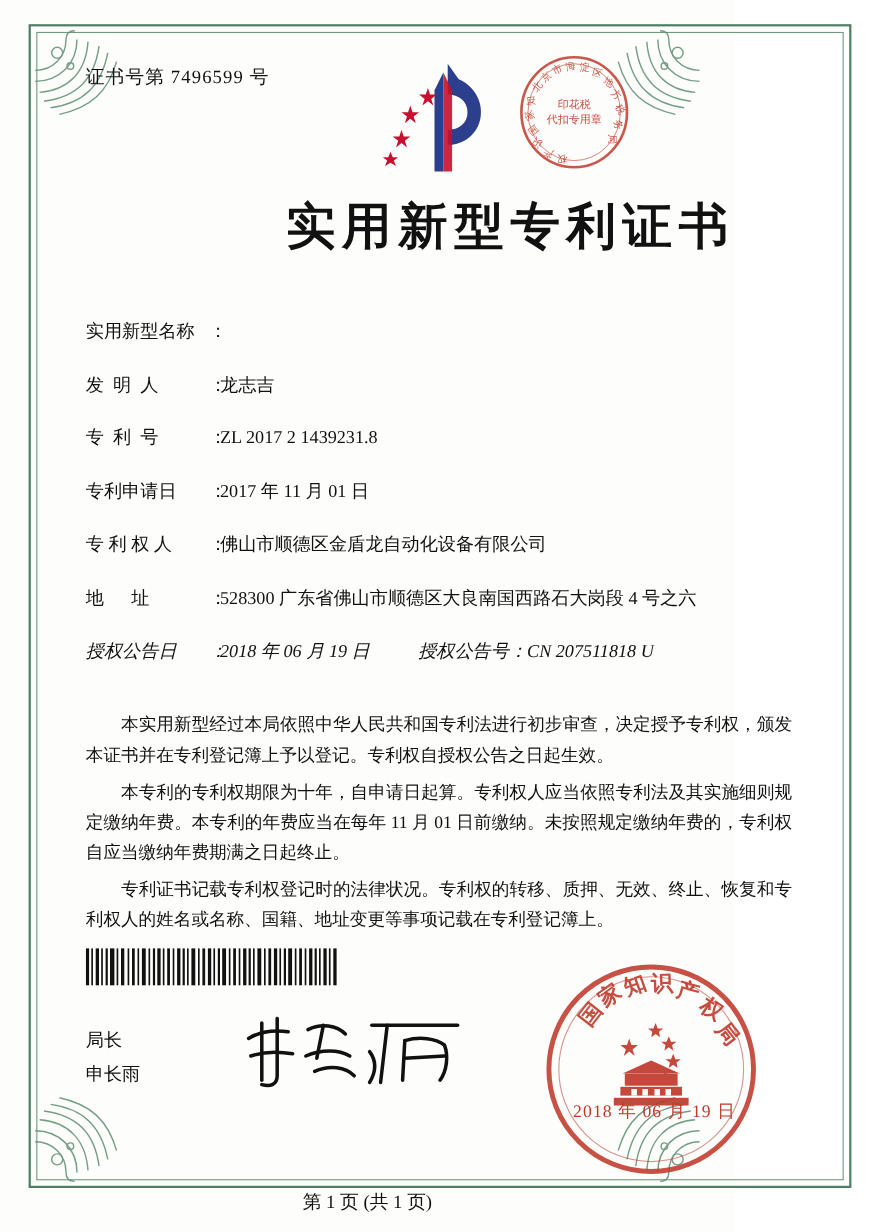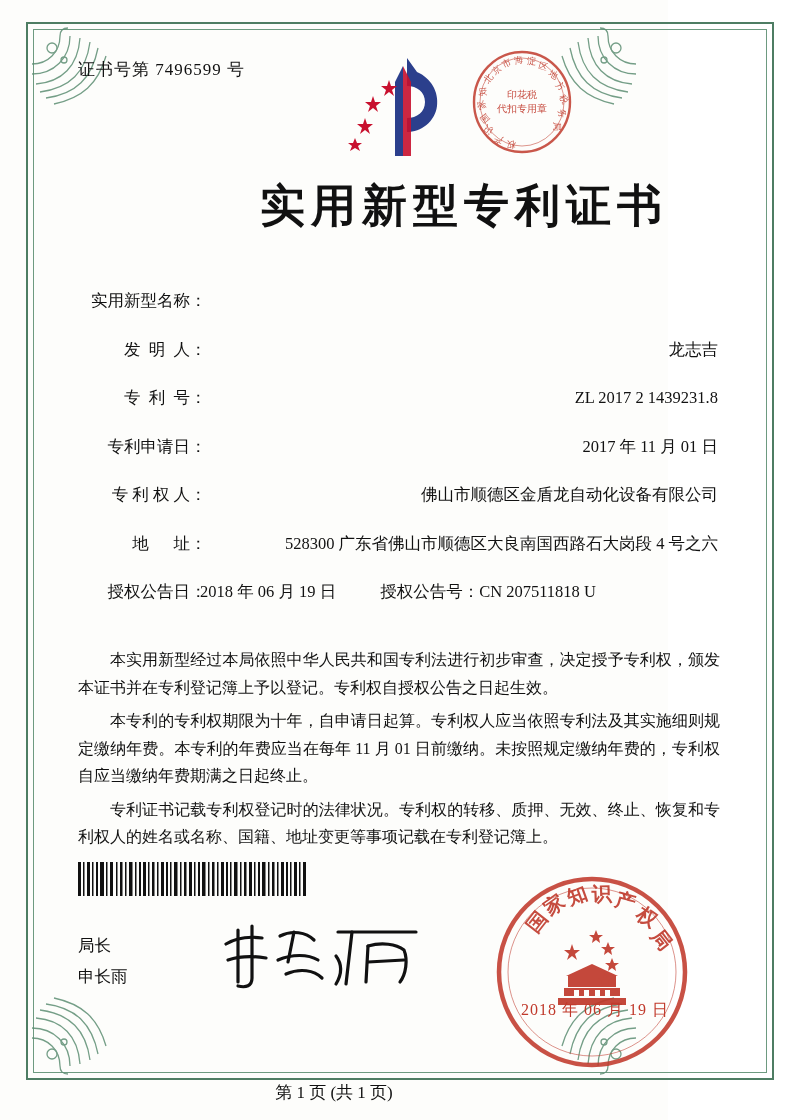--- a/index.html
+++ b/index.html
@@ -94,37 +94,37 @@
     top: 288px;
     width: 640px;
     font-size: 16.5px;
     line-height: 1.55;
     color: #111;
   }
   .field-row {
     display: flex;
     align-items: flex-start;
     margin-bottom: 23px;
-    text-align: right;
   }
   .field-label {
     width: 112px;
     flex: 0 0 112px;
     letter-spacing: 0px;
     white-space: pre;
   }
   .field-colon {
     flex: 0 0 10px;
     width: 10px;
   }
   .field-value {
     flex: 1 1 auto;
     word-break: break-all;
   }
   .field-row.two-col {
+    font-style: italic;
   }
   .right-label {
     flex: 0 0 auto;
     margin-left: 44px;
   }
 
   
   .body-text {
     position: absolute;
     left: 78px;

